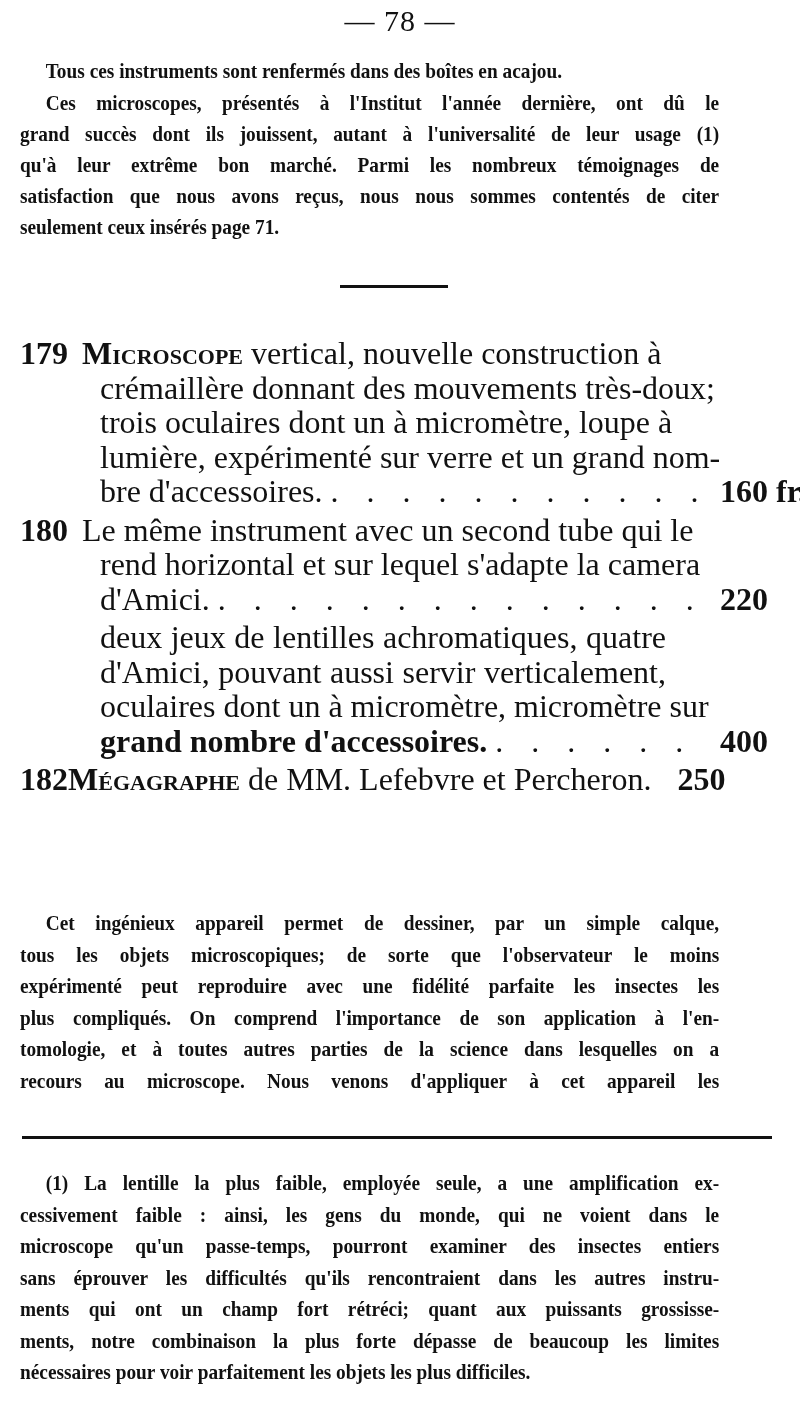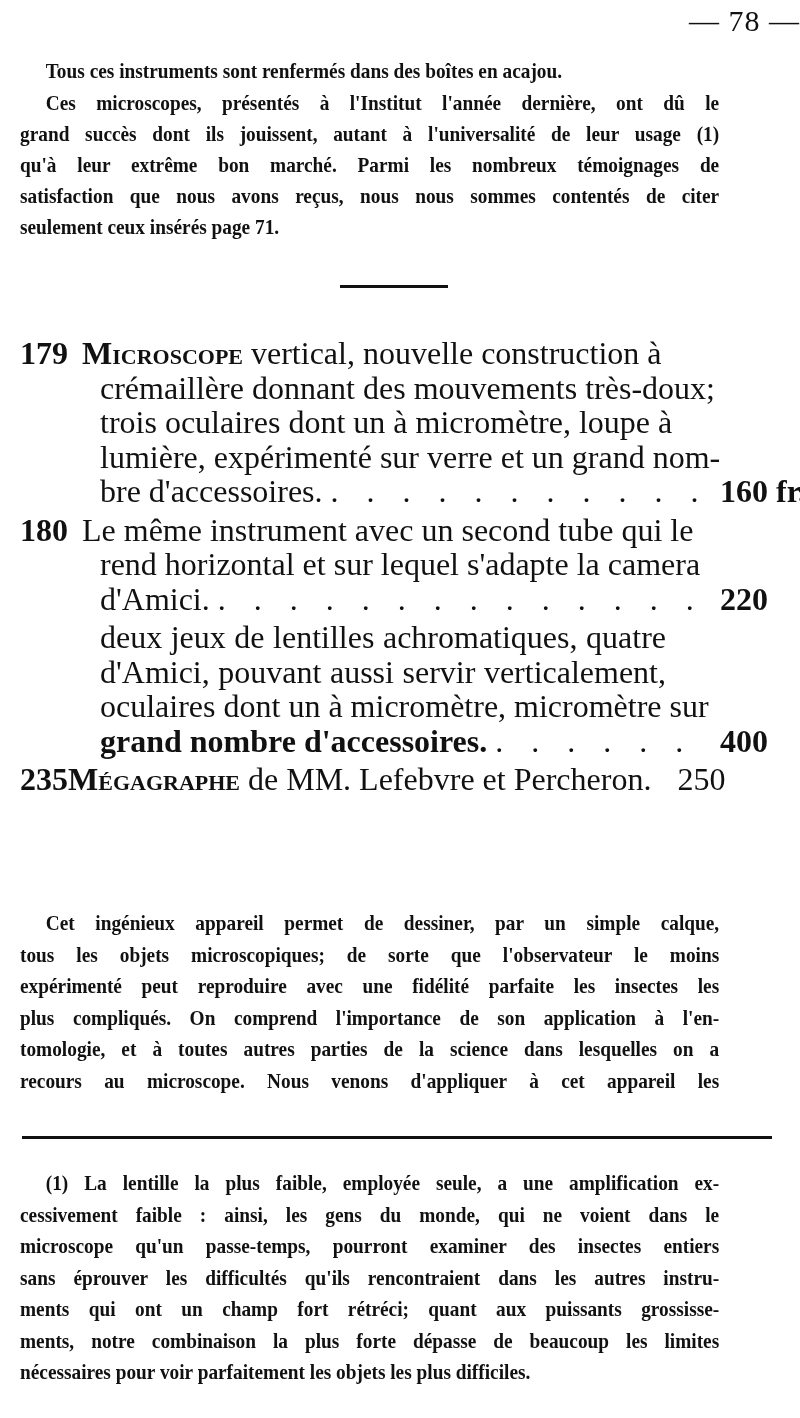--- a/index.html
+++ b/index.html
@@ -2,21 +2,21 @@
 <html><head>
 <meta charset="utf-8">
 <style>
   html, body { margin: 0; padding: 0; background: #ffffff; }
   body {
     width: 800px; height: 1418px; position: relative; overflow: hidden;
     font-family: "Liberation Serif", "DejaVu Serif", serif;
     color: #111111;
   }
   .page-number {
-    position: absolute; top: 4px; left: 0; width: 800px; text-align: right;
+    position: absolute; top: 4px; left: 0; width: 800px; text-align: center;
     font-size: 30px; letter-spacing: 1px;
   }
   .para {
     position: absolute; left: 20px; width: 760px;
     font-size: 21px; line-height: 31px; text-align: justify;
     text-align-last: left; font-weight: bold;
     transform: scaleX(0.92); transform-origin: left top;
   }
   .para .line { display: block; white-space: nowrap; text-align: justify; text-align-last: justify; }
   .para .line.last { text-align-last: left; }
@@ -35,21 +35,21 @@
   .entry .first-line { display: block; white-space: nowrap; }
   .entry .num { display: inline-block; width: 54px; font-weight: bold; }
   .entry .sc { font-variant: small-caps; font-weight: bold; }
   .entry .cont { display: block; padding-left: 80px; width: 566px; white-space: nowrap; text-align: justify; text-align-last: justify; }
   .leader-row { display: flex; padding-left: 80px; width: 700px; white-space: nowrap; }
   .leader-row .txt { flex: 0 0 auto; }
   .leader-row .dots { flex: 1 1 auto; overflow: hidden; letter-spacing: 10px; padding-left: 8px; }
   .leader-row .price { flex: 0 0 auto; width: 80px; padding-left: 20px; font-weight: bold; }
   .entry-single { display: flex; width: 720px; white-space: nowrap; }
   .entry-single .dots { flex: 1 1 auto; overflow: hidden; letter-spacing: 10px; padding-left: 6px; }
-  .entry-single .price { flex: 0 0 auto; width: 80px; padding-left: 20px; font-weight: normal; }
+  .entry-single .price { flex: 0 0 auto; width: 80px; padding-left: 20px; font-weight: bold; }
   #body-para { top: 908px; font-weight: normal; line-height: 31.5px; }
   #body-para .line { font-weight: bold; }
   .footnote-rule {
     position: absolute; top: 1136px; left: 22px; width: 750px; height: 0;
     border-top: 3px solid #111;
   }
   #footnote { top: 1168px; line-height: 31.5px; }
 </style>
 </head>
 <body>
@@ -107,21 +107,21 @@
     <span class="cont">oculaires dont un à micromètre, micromètre sur</span>
     <div class="leader-row">
       <span class="txt" style="font-weight:bold">grand nombre d'accessoires.</span>
       <span class="dots">. . . . . . . . . . . . . . . . .</span>
       <span class="price">400</span>
     </div>
   </div>
 
   <div class="entry">
     <div class="entry-single">
-      <span class="num">235</span>
+      <span class="num">182</span>
       <span class="sc">Mégagraphe</span>
       <span style="padding-left:8px">de MM. Lefebvre et Percheron.</span>
       <span class="dots">. . . .</span>
       <span class="price">250</span>
     </div>
   </div>
 </div>
 
 <div class="para" id="body-para">
   <span class="line indent">Cet ingénieux appareil permet de dessiner, par un simple calque,</span>

